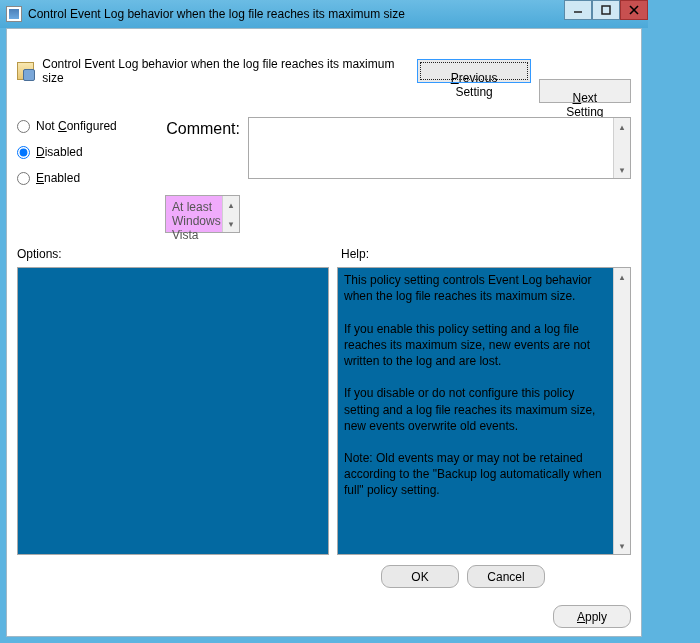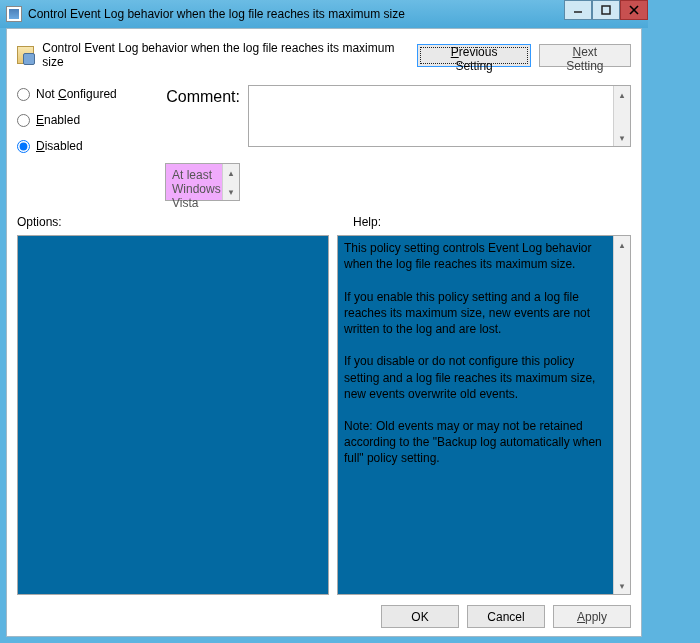--- a/index.html
+++ b/index.html
@@ -88,28 +88,28 @@
     right:-2px; bottom:-2px;
     width:10px; height:10px;
     background:#7aa7d8;
     border:1px solid #4a6f98;
     border-radius:2px;
   }
   .header-title { font-size: 12px; }
   .spacer { flex: 1; }
   .btn {
     height: 23px;
-    padding: 0 14px;
+    padding: 11px 14px;
     border: 1px solid #acacac;
     background: #e9e9e9;
     font-family: inherit;
     font-size: 12px;
     cursor: pointer;
   }
-  .btn.disabled { color:#404040; background:#efefef; cursor:default; }
+  .btn.disabled { color:#000000; background:#efefef; cursor:default;margin-top:40px; }
   .btn.focused { border: 1px solid #3399ff; outline:1px dotted #222; outline-offset:-4px; }
   .mid-grid {
     display: grid;
     grid-template-columns: 140px 75px 1fr;
     column-gap: 8px;
     row-gap: 10px;
     margin-top: 14px;
     align-items: start;
   }
   .radio-col { display:flex; flex-direction:column; gap:12px; padding-top:2px;}
@@ -137,21 +137,21 @@
     height: 38px;
     position:relative;
     display:flex; align-items:flex-start;
     padding:4px 20px 4px 6px;
     background:#f0abfc;
     color:#555;
   }
   .section-labels {
     display:flex;
     margin-top: 14px;
-    gap: 16px;
+    gap: 4px;
   }
   .section-labels .options-lbl { width: 320px; }
   .panes {
     display:flex;
     gap: 8px;
     margin-top: 6px;
     flex: 1;
   }
   .pane {
     border: 1px solid #a9a9a9;
@@ -168,21 +168,21 @@
     line-height: 1.35;
     white-space: pre-wrap;
     overflow:hidden;
   }
   .footer {
     display:flex;
     justify-content:flex-end;
     gap: 8px;
     padding-top: 10px;
   }
-  .footer .btn { width: 78px; padding:0; }
+  .footer .btn { width: 78px; padding:0;border-radius:9px; }
   .u{ text-decoration: underline; }
 </style>
 </head>
 <body>
 
 <div class="window">
   <div class="titlebar">
     <div class="app-icon"></div>
     <div class="title-text">Control Event Log behavior when the log file reaches its maximum size</div>
     <div class="win-controls">
@@ -215,26 +215,26 @@
       <button class="btn disabled"><span class="u">N</span><span>ext Setting</span></button>
     </div>
 
     <div class="mid-grid">
       <div class="radio-col">
         <label class="radio-item">
           <input type="radio" name="st" style="">
           <span>Not <span class="u">C</span>onfigured</span>
         </label>
         <label class="radio-item">
+          <input type="radio" name="st" checked="" style="">
+          <span><span class="u">D</span>isabled</span>
+        </label>
+        <label class="radio-item">
           <input type="radio" name="st" style="">
           <span><span class="u">E</span>nabled</span>
-        </label>
-        <label class="radio-item">
-          <input type="radio" name="st" checked="" style="">
-          <span><span class="u">D</span>isabled</span>
         </label>
       </div>
       <div class="lbl-right">Comment:</div>
       <div class="textarea-box">
         <div class="scroll-strip">
           <div class="scroll-btn">▴</div>
           <div class="scroll-btn">▾</div>
         </div>
       </div>
 

